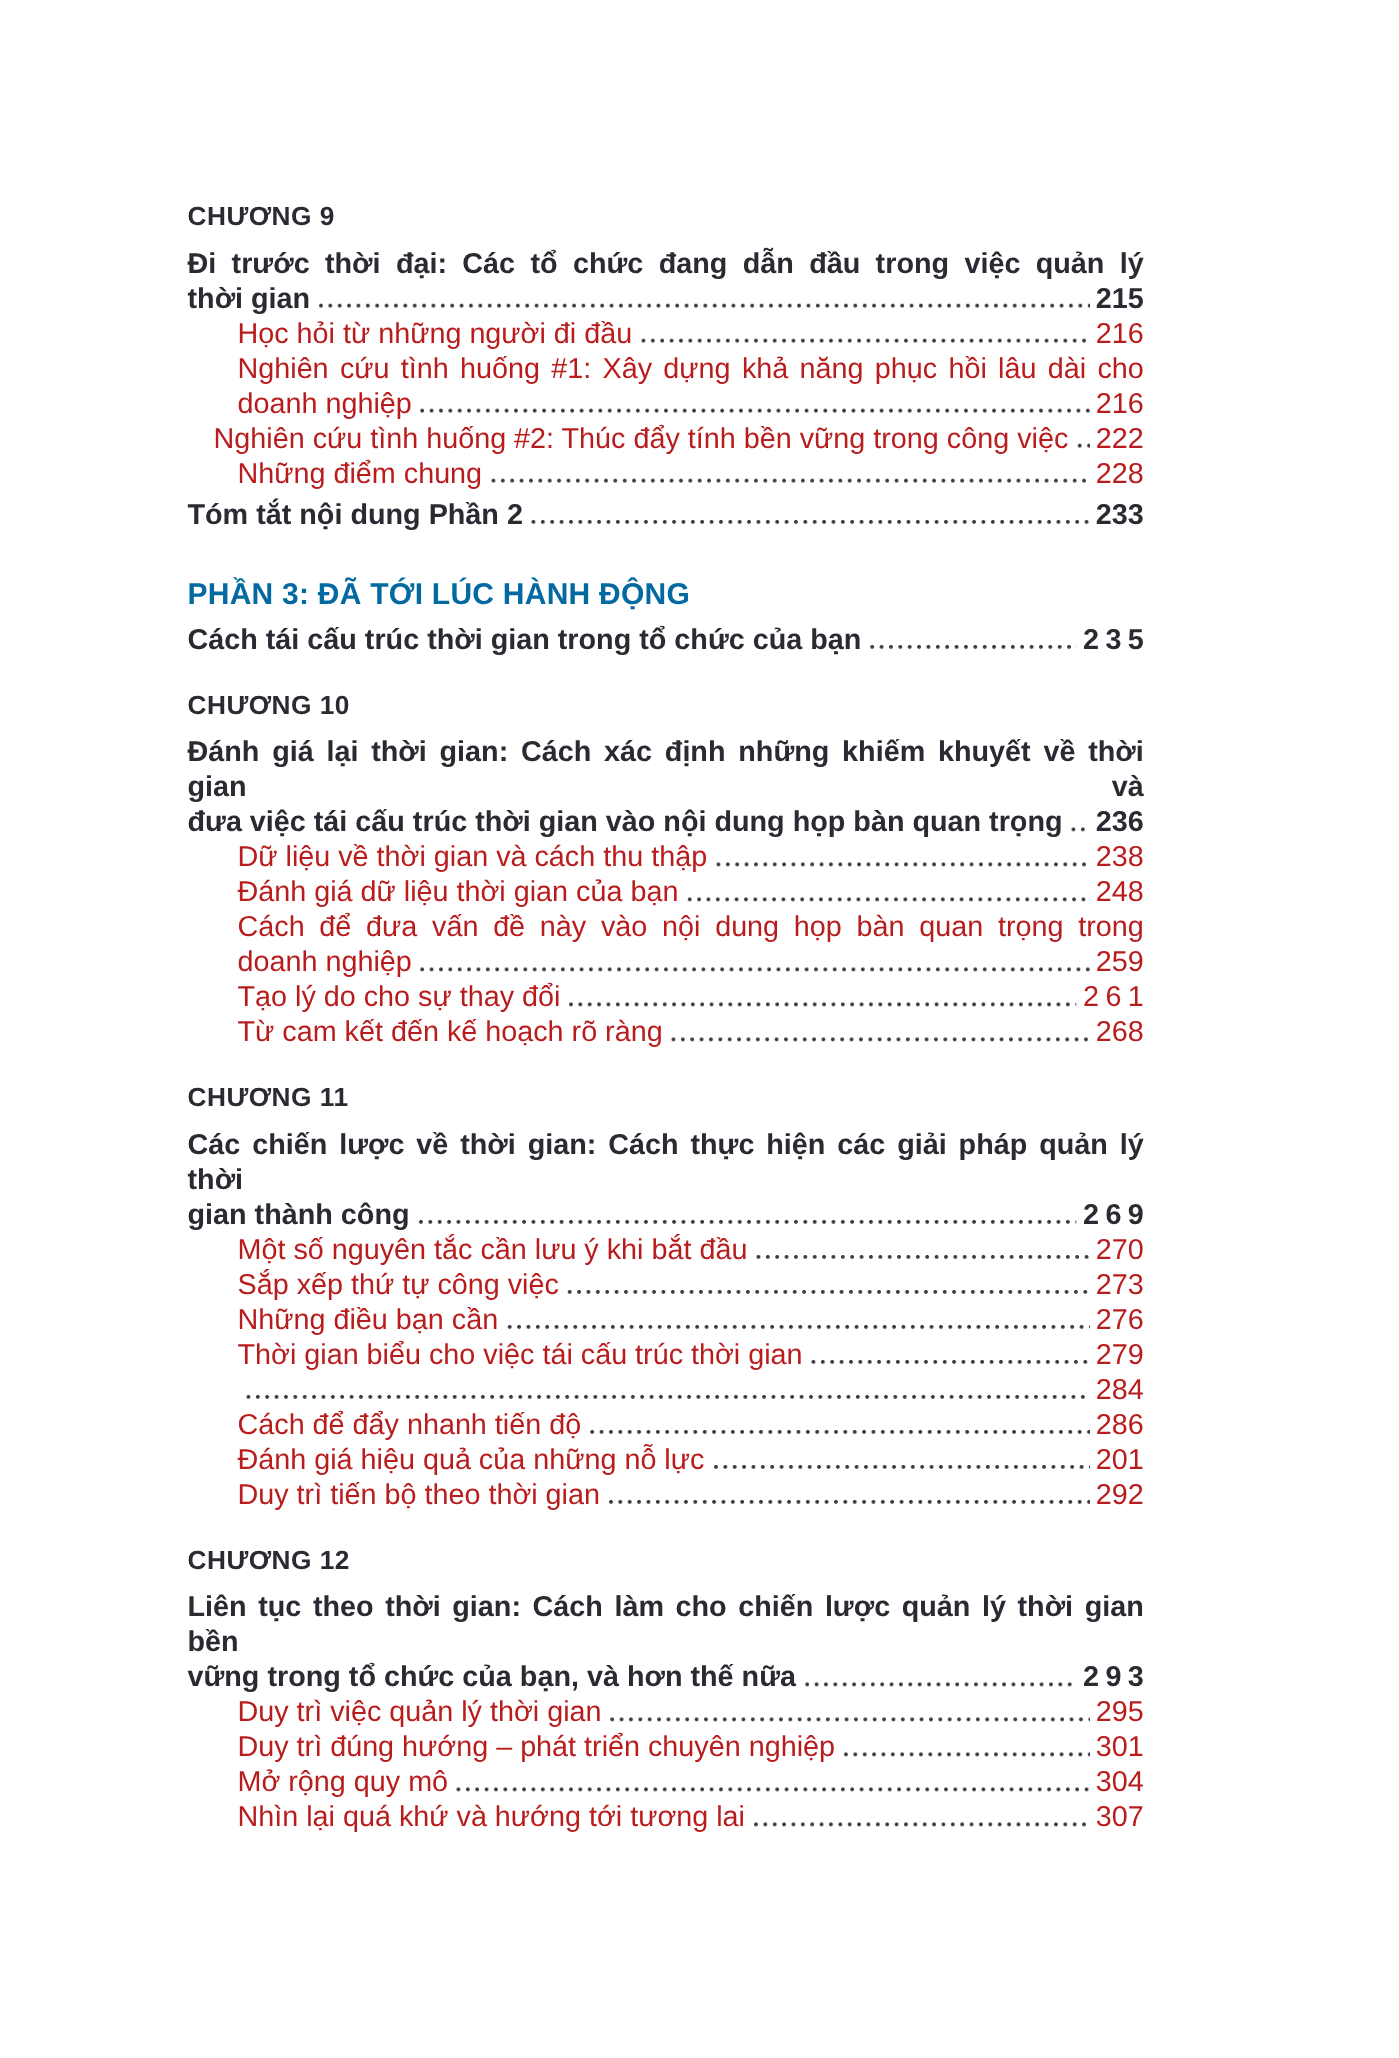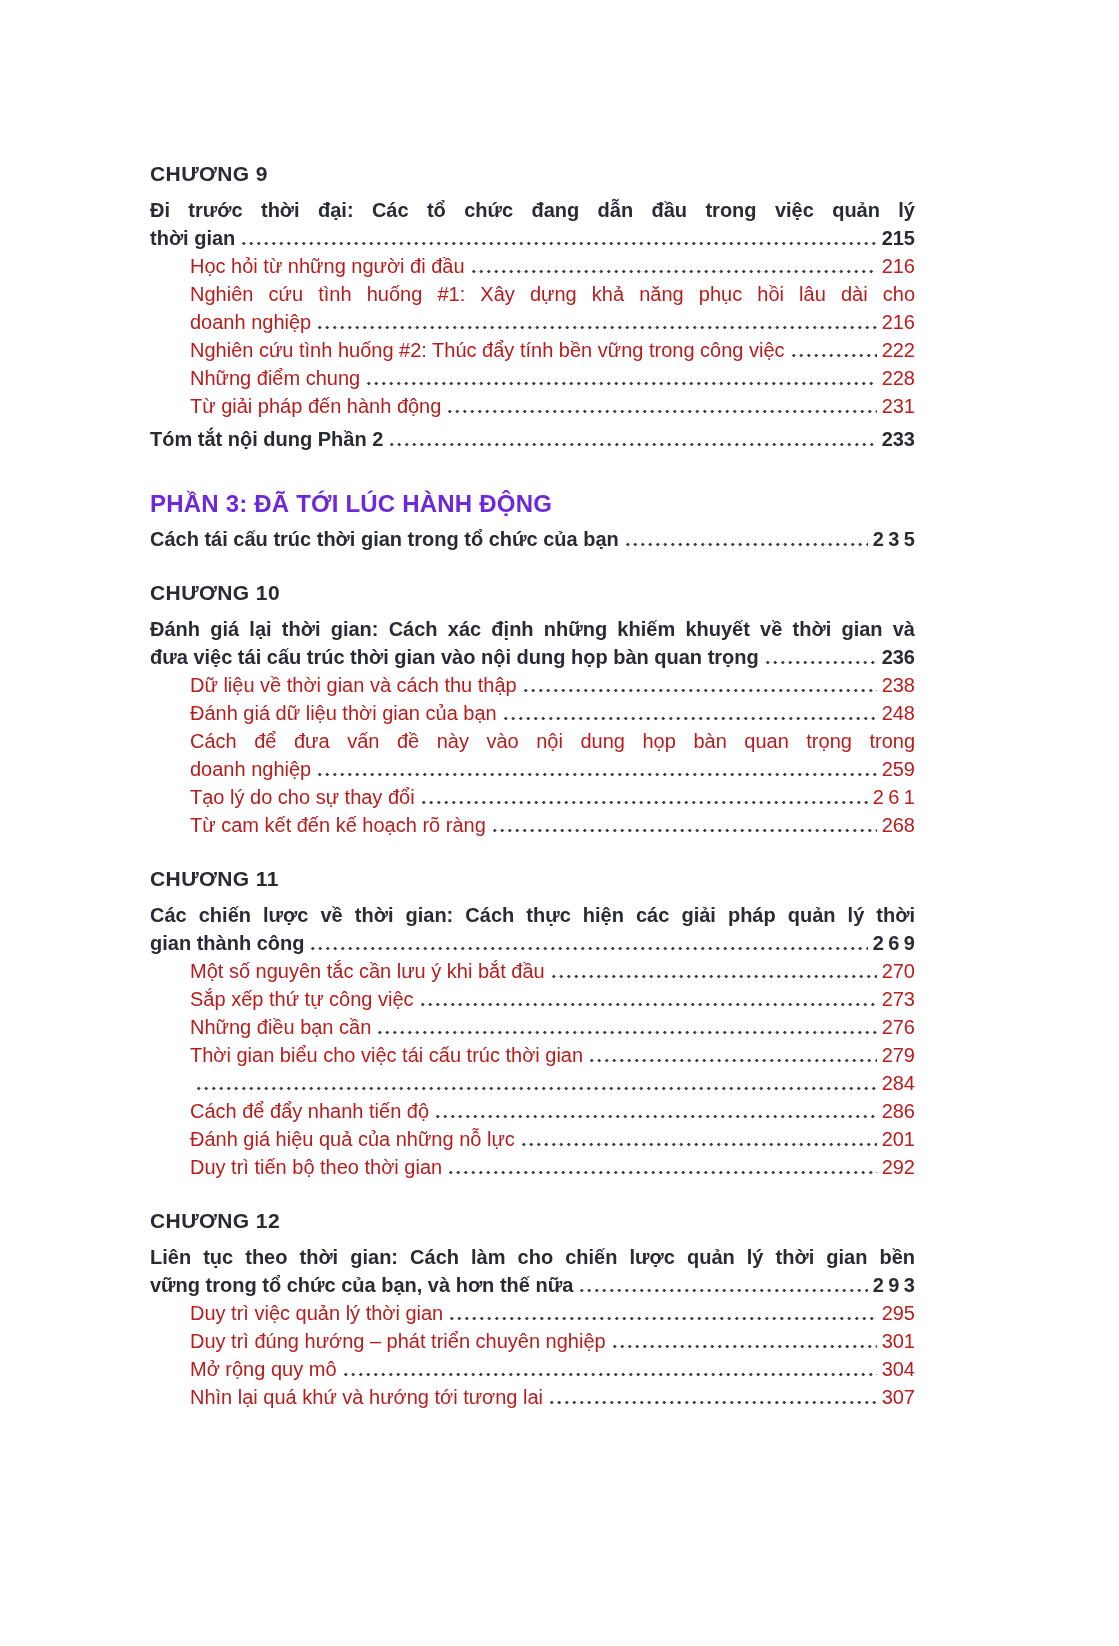--- a/index.html
+++ b/index.html
@@ -29,45 +29,46 @@
     letter-spacing: 0.4px;
     color: #2a2a32;
     margin: 26px 0 8px 0;
   }
   .chapter-label:first-child { margin-top: 0; }
   .part-label {
     font-size: 24px;
     line-height: 30px;
     font-weight: 700;
     letter-spacing: 0.2px;
-    color: #6d28d9;
+    color: #0369a1;
     margin: 36px 0 6px 0;
   }
   
   .toc-item {
-    font-size: 20px;
+    font-size: 23px;
     line-height: 28px;
   }
   .toc-item.title, .toc-item.summary {
     font-weight: 700;
     color: #2a2a32;
   }
   .toc-item.summary { margin-top: 5px; }
   .toc-item.entry {
     font-weight: 400;
     color: #b91c1c;
     padding-left: 40px;
   }
   .pre-line {
     text-align: justify;
     text-align-last: justify;
   }
   .row {
     display: flex;
     align-items: baseline;
+    justify-content: flex-end;
   }
   .row .txt {
     flex: 0 1 auto;
     white-space: nowrap;
   }
   .row .dots {
     flex: 1 1 12px;
     min-width: 12px;
     height: 3px;
     margin: 0 5px 0 5px;
@@ -118,27 +119,20 @@
           <span class="pg">222</span>
         </div>
       </div>
       <div class="toc-item entry">
         <div class="row">
           <span class="txt">Những điểm chung</span>
           <span class="dots"></span>
           <span class="pg">228</span>
         </div>
       </div>
-      <div class="toc-item entry">
-        <div class="row">
-          <span class="txt">Từ giải pháp đến hành động</span>
-          <span class="dots"></span>
-          <span class="pg">231</span>
-        </div>
-      </div>
       <div class="toc-item summary">
         <div class="row">
           <span class="txt">Tóm tắt nội dung Phần 2</span>
           <span class="dots"></span>
           <span class="pg">233</span>
         </div>
       </div>
       <div class="part-label">PHẦN 3: ĐÃ TỚI LÚC HÀNH ĐỘNG</div>
       <div class="toc-item title">
         <div class="row">

